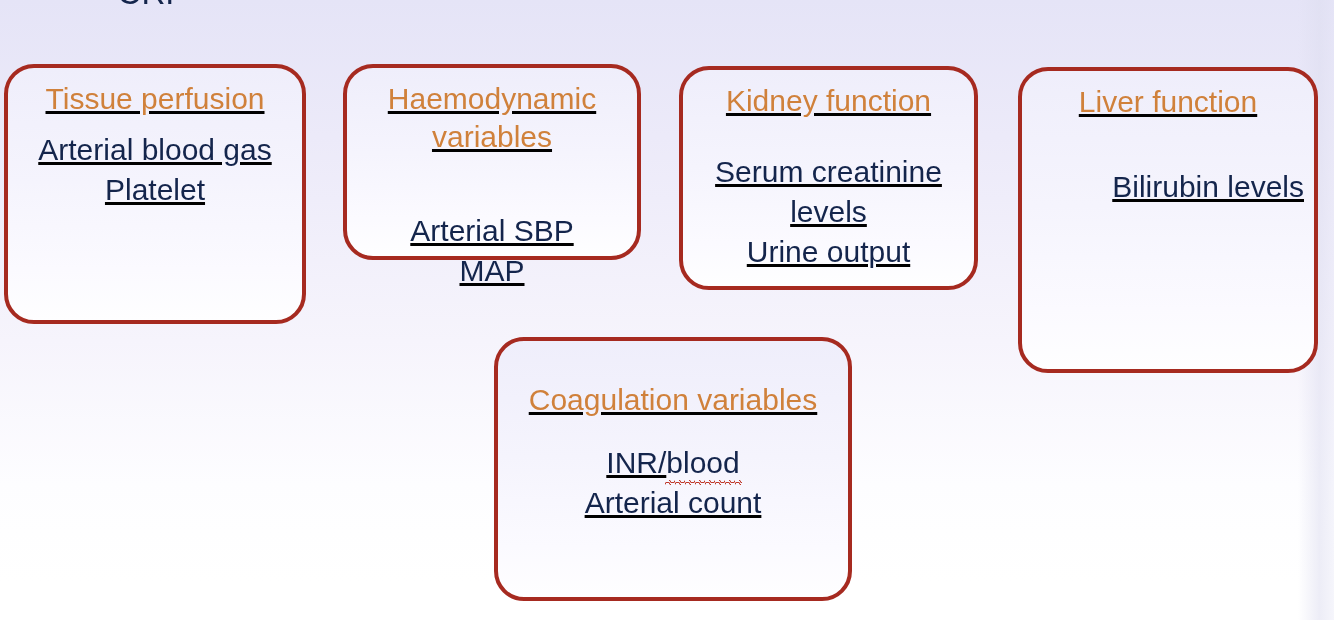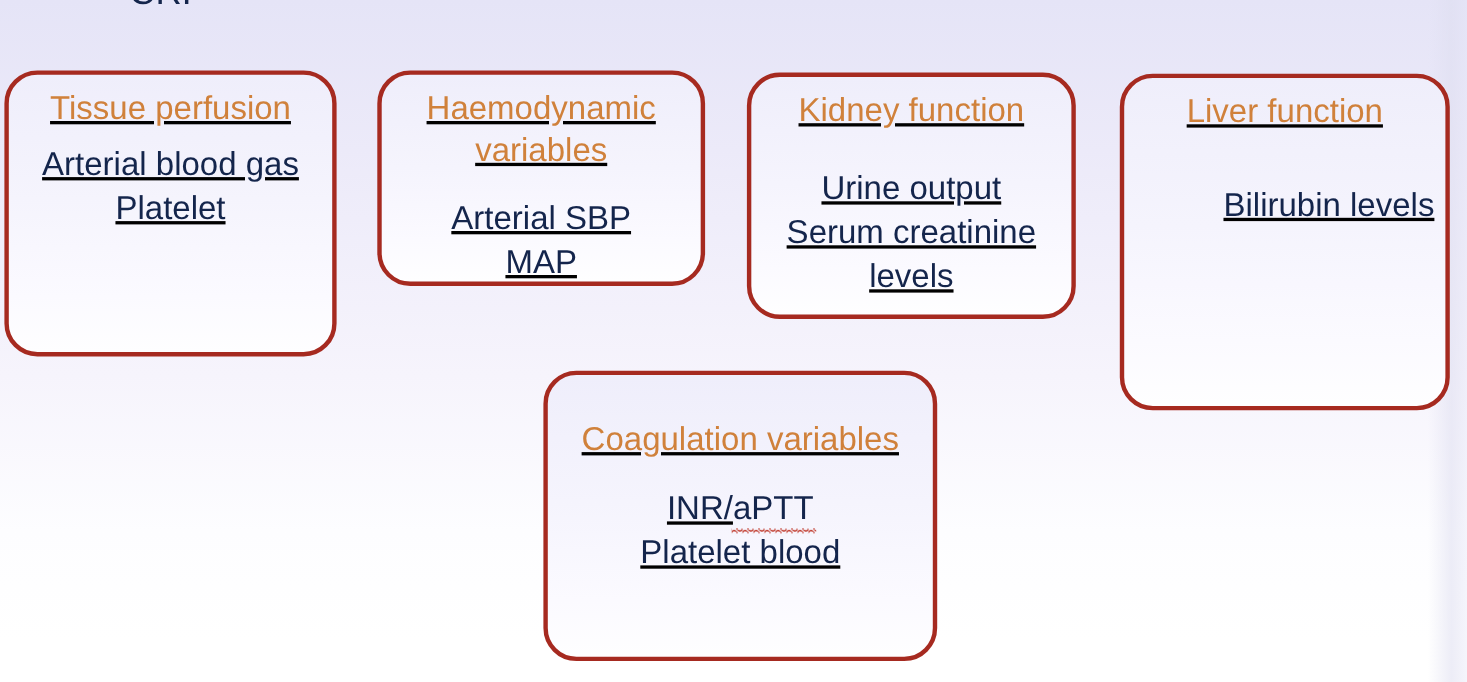--- a/index.html
+++ b/index.html
@@ -100,21 +100,21 @@
     height: 5px;
     background-image:
       radial-gradient(circle at 2.5px 5px, rgba(0,0,0,0) 2px, #c0392b 2.2px, #c0392b 3.1px, rgba(0,0,0,0) 3.3px),
       radial-gradient(circle at 7.5px 0px, rgba(0,0,0,0) 2px, #c0392b 2.2px, #c0392b 3.1px, rgba(0,0,0,0) 3.3px);
     background-size: 10px 5px;
     background-repeat: repeat-x;
   }
 
   
   #node-tissue      { left: 4px;    top: 64px;  width: 302px; height: 260px; }
-  #node-haemo       { left: 343px;  top: 64px;  width: 298px; height: 196px; }
+  #node-haemo       { left: 343px;  top: 64px;  width: 298px; height: 196px; gap: 32px; }
   #node-kidney      { left: 679px;  top: 66px;  width: 299px; height: 224px; }
   #node-liver       { left: 1018px; top: 67px;  width: 300px; height: 306px; }
   #node-coagulation { left: 494px;  top: 337px; width: 358px; height: 264px; }
 
   #node-tissue .node-body      { margin-top: 12px; }
   #node-haemo .node-body       { }
   #node-kidney .node-body      { margin-top: 32px; }
   #node-liver .node-body       { margin-top: 46px; text-align: right; }
   #node-coagulation .node-title{ margin-top: 28px; }
   #node-coagulation .node-body { margin-top: 24px; }
@@ -140,33 +140,33 @@
     <div class="node-title">Haemodynamic variables</div>
     <div class="node-body">
       <span class="line">Arterial SBP</span>
       <span class="line">MAP</span>
     </div>
   </div>
 
   <div class="node" id="node-kidney">
     <div class="node-title">Kidney function</div>
     <div class="node-body">
+      <span class="line wrap">Serum creatinine levels</span>
       <span class="line">Urine output</span>
-      <span class="line wrap">Serum creatinine levels</span>
     </div>
   </div>
 
   <div class="node" id="node-liver">
     <div class="node-title">Liver function</div>
     <div class="node-body">
       <span class="line">Bilirubin levels</span>
     </div>
   </div>
 
   <div class="node" id="node-coagulation">
     <div class="node-title">Coagulation variables</div>
     <div class="node-body">
-      <span class="line"><span>INR/</span><span class="misspelled">aPTT</span></span>
-      <span class="line">Platelet blood</span>
+      <span class="line"><span>INR/</span><span class="misspelled">blood</span></span>
+      <span class="line">Arterial count</span>
     </div>
   </div>
 
 </div>
 
 </body></html>

